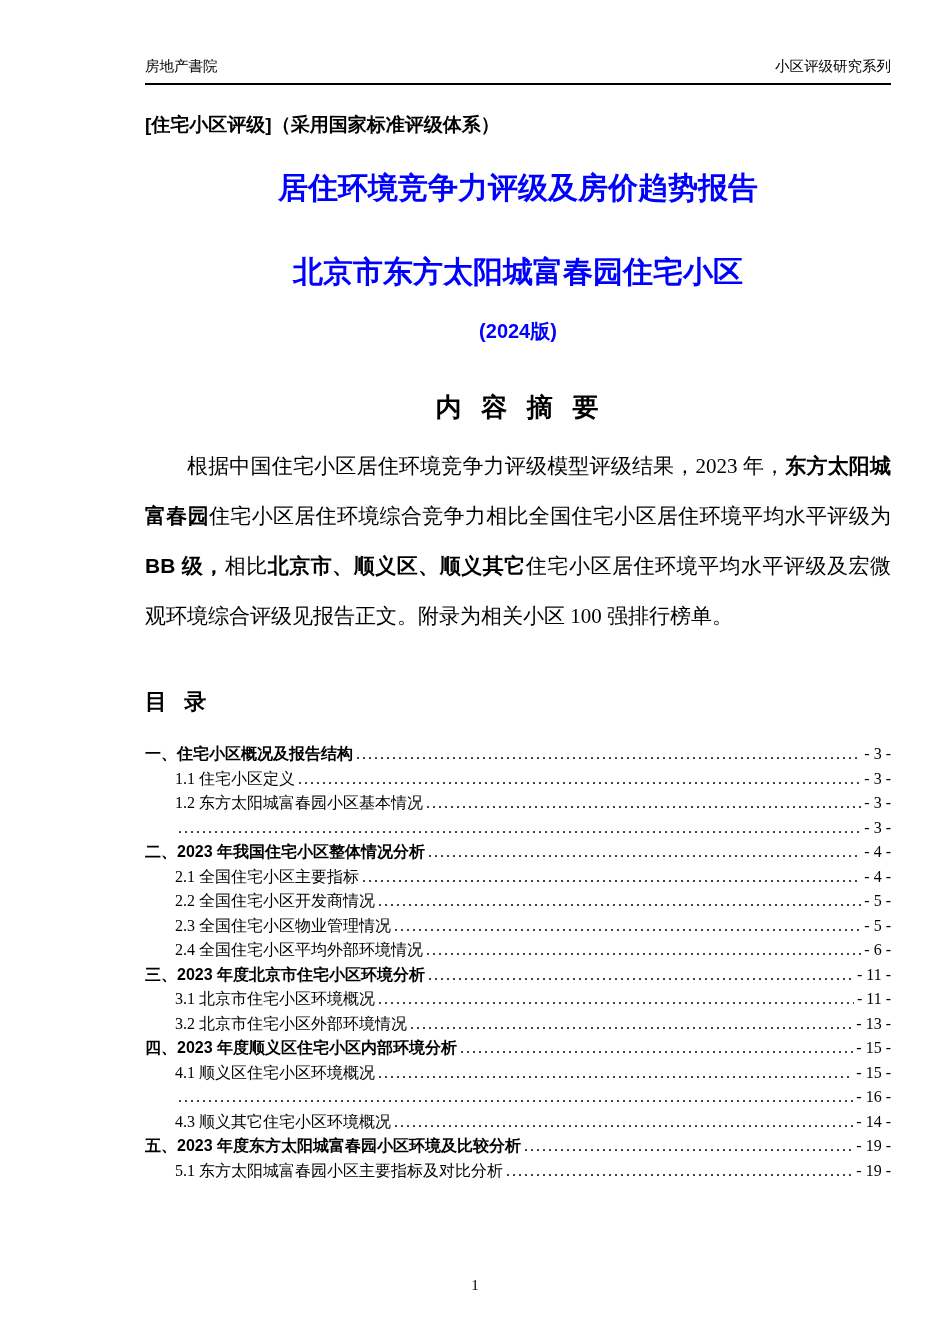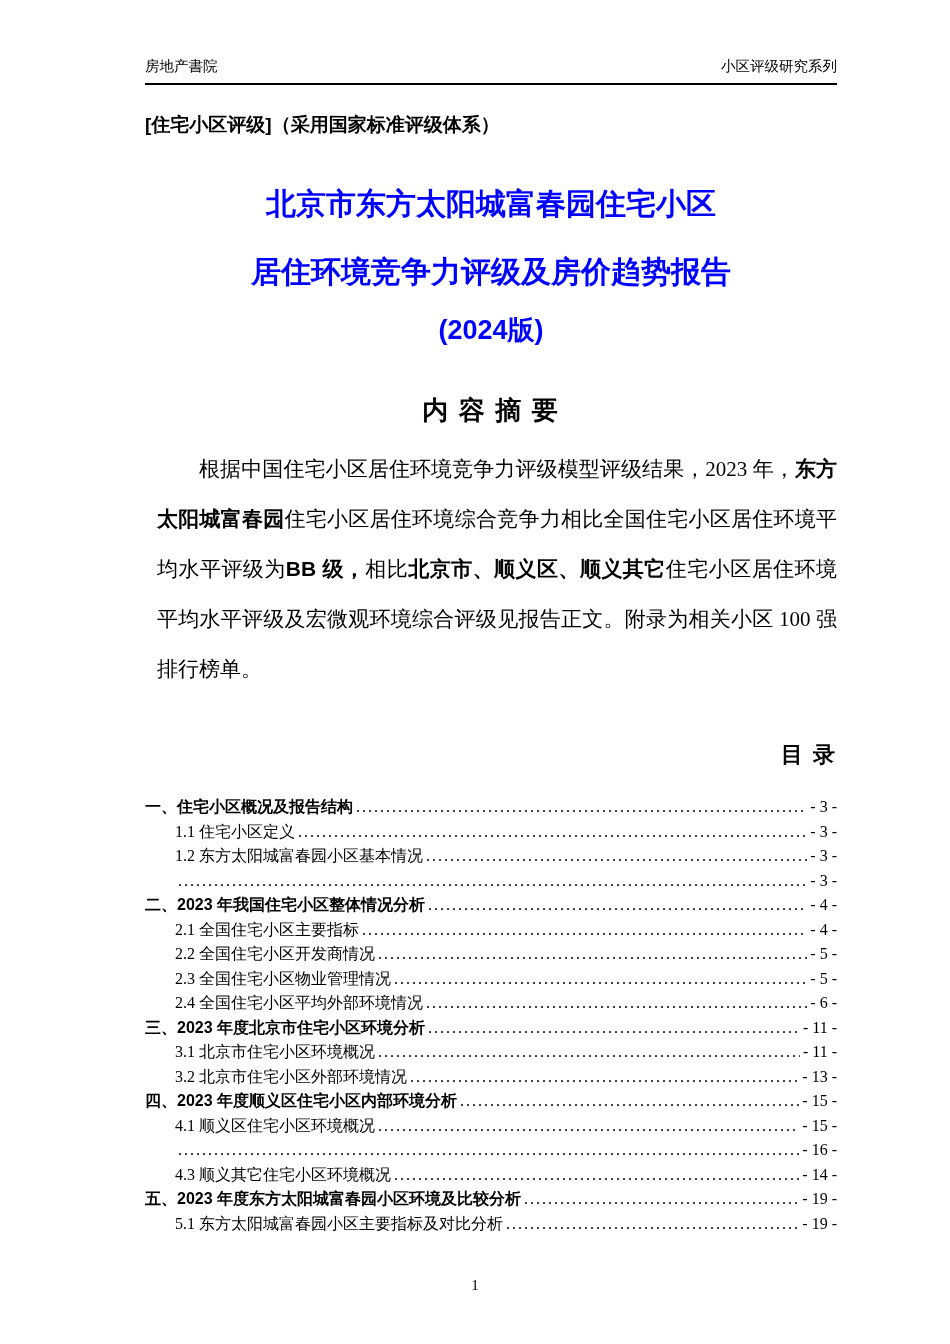--- a/index.html
+++ b/index.html
@@ -4,50 +4,50 @@
 <style>
   * { margin:0; padding:0; box-sizing:border-box; }
   html, body { background:#ffffff; }
   body {
     width:950px; height:1344px;
     font-family:"Liberation Serif","DejaVu Serif",serif;
     color:#000;
   }
   .page {
     position:relative; width:950px; height:1344px;
-    padding:0 113px 0 145px; overflow:hidden; background:#fff;
+    padding:0 59px 0 145px; overflow:hidden; background:#fff;
   }
   .header {
     display:flex; justify-content:space-between; align-items:flex-end;
     padding-top:57px; font-size:14.5px;
     font-family:"Liberation Sans","DejaVu Sans",sans-serif;
   }
   .header-rule { border-bottom:2px solid #000; margin-top:7px; }
   .tagline {
     margin-top:27px; font-weight:bold; font-size:19px;
     font-family:"Liberation Sans","DejaVu Sans",sans-serif;
   }
   .title-block { text-align:center; color:var(--title-color,#0000FF); font-weight:bold;
     font-family:"Liberation Sans","DejaVu Sans",sans-serif; }
   .title-line { font-size:30px; line-height:1.15; margin-top:33px; }
   .title-line.first { margin-top:49px; }
-  .title-edition { font-size:27px; margin-top:23px; }
+  .title-edition { font-size:20px; margin-top:29px; }
   .abstract-heading {
     text-align:center; font-size:26px; margin-top:45px; font-weight:bold;
-    font-family:Liberation Serif, serif; letter-spacing:2px;
+    font-family:Liberation Mono, monospace; letter-spacing:2px;
   }
   .abstract-body {
     margin-top:16px; font-size:21px; line-height:50px;
-    text-align:justify; text-indent:2em;margin-left:12px;
+    text-align:justify; text-indent:2em;
   }
   .abstract-body .bold { font-weight:bold;
     font-family:"Liberation Sans","DejaVu Sans",sans-serif; }
   .toc-heading {
-    text-align:right; font-size:22px; margin-top:46px; font-weight:bold;
-    font-family:Liberation Sans, sans-serif; letter-spacing:2px;
+    text-align:left; font-size:22px; margin-top:46px; font-weight:bold;
+    font-family:Liberation Mono, monospace; letter-spacing:2px;
   }
   .toc { margin-top:25px; font-size:16px; }
   .toc-row { display:flex; align-items:baseline; line-height:24.5px; cursor:pointer; }
   .toc-row.lvl1 { font-weight:bold;
     font-family:"Liberation Sans","DejaVu Sans",sans-serif; }
   .toc-row.lvl2 { padding-left:30px; }
   .toc-text { white-space:nowrap; }
   .toc-leader {
     flex:1; overflow:hidden; white-space:nowrap; margin:0 3px;
     letter-spacing:2px; font-weight:normal;
@@ -67,22 +67,22 @@
 
   <div class="header">
     <span>房地产書院</span>
     <span>小区评级研究系列</span>
   </div>
   <div class="header-rule"></div>
 
   <div class="tagline">[住宅小区评级]（采用国家标准评级体系）</div>
 
   <div class="title-block">
+    <div class="title-line">居住环境竞争力评级及房价趋势报告</div>
     <div class="title-line first">北京市东方太阳城富春园住宅小区</div>
-    <div class="title-line">居住环境竞争力评级及房价趋势报告</div>
     <div class="title-edition">(2024版)</div>
   </div>
 
   <div class="abstract-heading">内 容 摘 要</div>
 
   <p class="abstract-body" id="abstract-body"><span>根据中国住宅小区居住环境竞争力评级模型评级结果，2023 年，</span><span class="bold">东方太阳城富春园</span><span>住宅小区居住环境综合竞争力相比全国住宅小区居住环境平均水平评级为</span><span class="bold">BB 级，</span><span>相比</span><span class="bold">北京市、顺义区、顺义其它</span><span>住宅小区居住环境平均水平评级及宏微观环境综合评级见报告正文。附录为相关小区 100 强排行榜单。</span></p>
 
   <div class="toc-heading">目 录</div>
 
   <div class="toc" id="toc-list">

